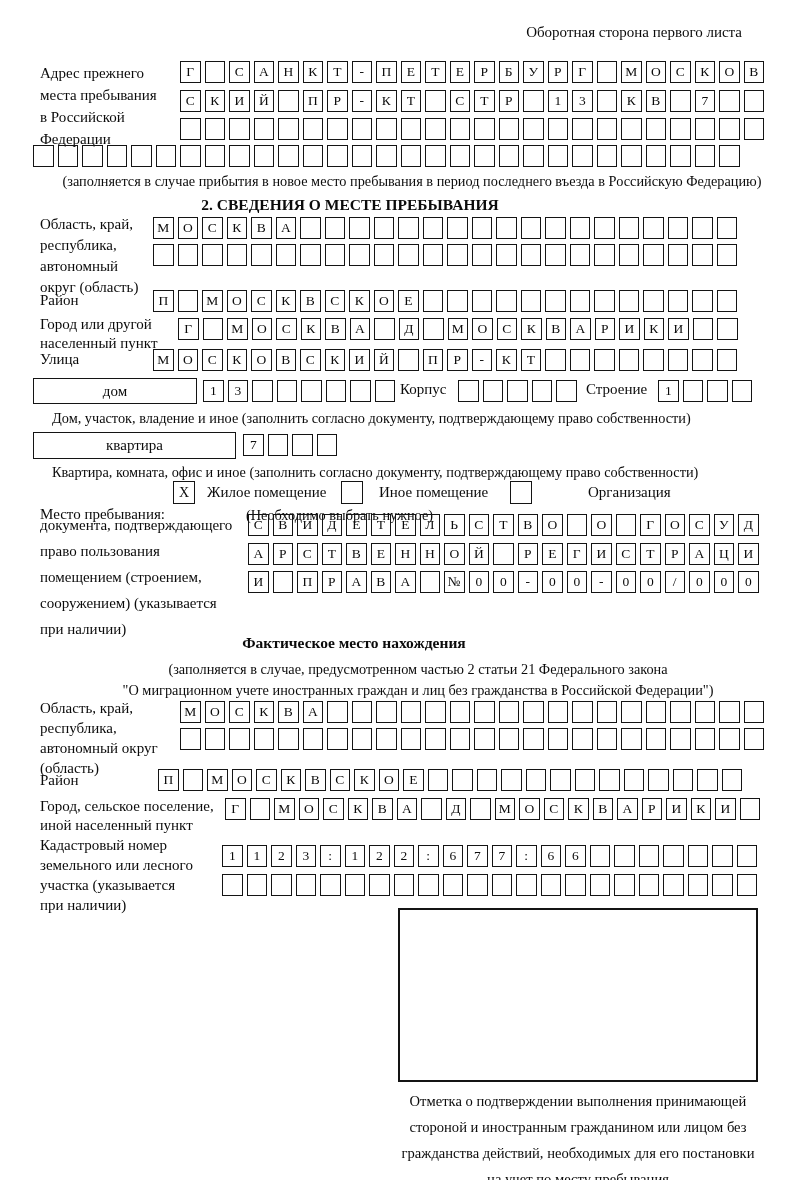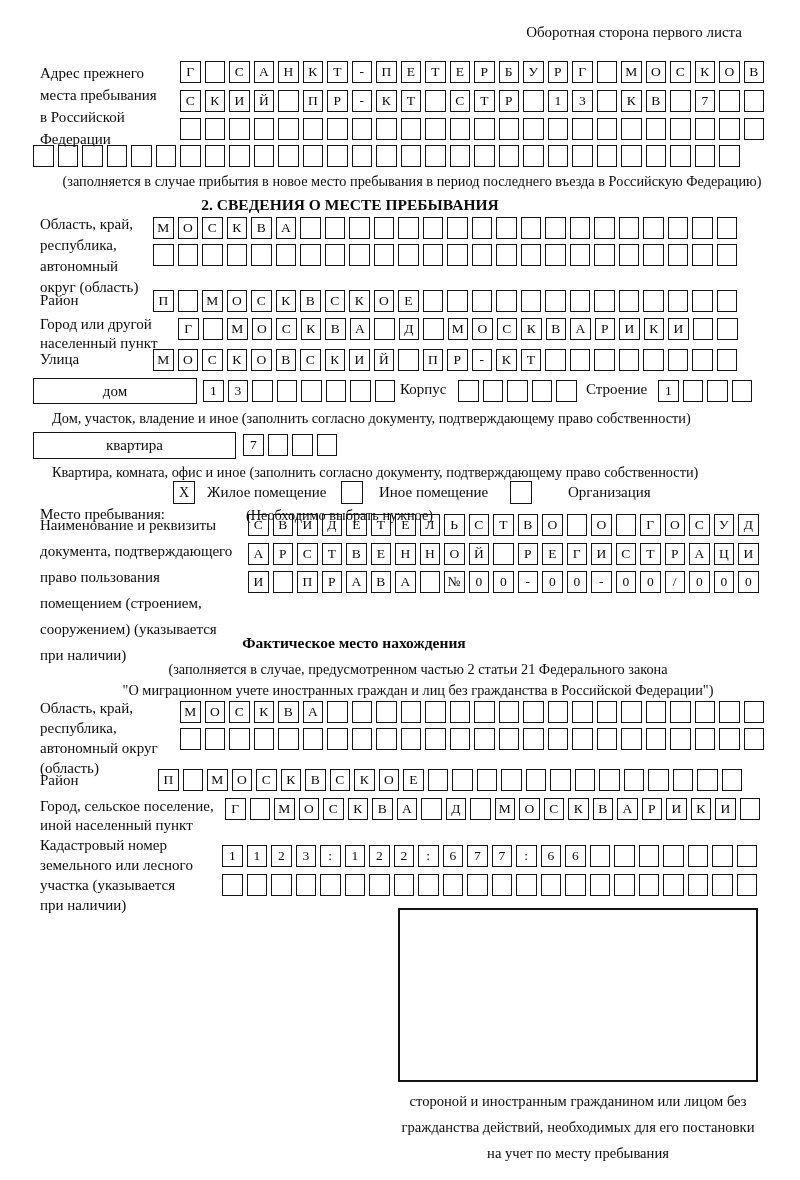--- a/index.html
+++ b/index.html
@@ -350,25 +350,24 @@
     <span class="cell"></span>
   </div>
 <div class="abs caption" style="left:40px;top:464px;">Квартира, комната, офис и иное (заполнить согласно документу, подтверждающему право собственности)</div>
 
 <div class="abs" style="left:40px;top:484px;margin-top:22px;">Место пребывания:</div>
 <div class="abs checkbox" style="left:173px;top:481px;">X</div>
 <div class="abs" style="left:207px;top:484px;">Жилое помещение</div>
 <div class="abs checkbox" style="left:341px;top:481px;"></div>
 <div class="abs" style="left:379px;top:484px;">Иное помещение</div>
 <div class="abs checkbox" style="left:510px;top:481px;"></div>
-<div class="abs" style="left:568px;top:484px;">Организация</div>
+<div class="abs" style="left:588px;top:484px;">Организация</div>
 <div class="abs caption center" style="left:95px;top:507px;width:465px;">(Необходимо выбрать нужное)</div>
 
 <div class="abs lines lh26" style="left:40px;top:512px;width:205px;">
-    <div>Наименование и реквизиты</div>
     <div>документа, подтверждающего</div>
     <div>право пользования</div>
     <div>помещением (строением,</div>
     <div>сооружением) (указывается</div>
     <div>при наличии)</div>
   </div>
 <div class="abs" style="left:248px;top:514px;">
   <div class="cellrow rowgap6">
       <span class="cell">С</span>
       <span class="cell">В</span>
@@ -616,16 +615,17 @@
       <span class="cell"></span>
       <span class="cell"></span>
       <span class="cell"></span>
       <span class="cell"></span>
       <span class="cell"></span>
     </div>
 </div>
 
 <div class="abs stampbox" style="left:398px;top:908px;width:360px;height:174px;"></div>
 <div class="abs lines center" style="left:360px;top:1088px;width:436px;font-size:14.6px;line-height:26px;">
+    <div>Отметка о подтверждении выполнения принимающей</div>
     <div>стороной и иностранным гражданином или лицом без</div>
     <div>гражданства действий, необходимых для его постановки</div>
     <div>на учет по месту пребывания</div>
   </div>
 
 </body></html>

